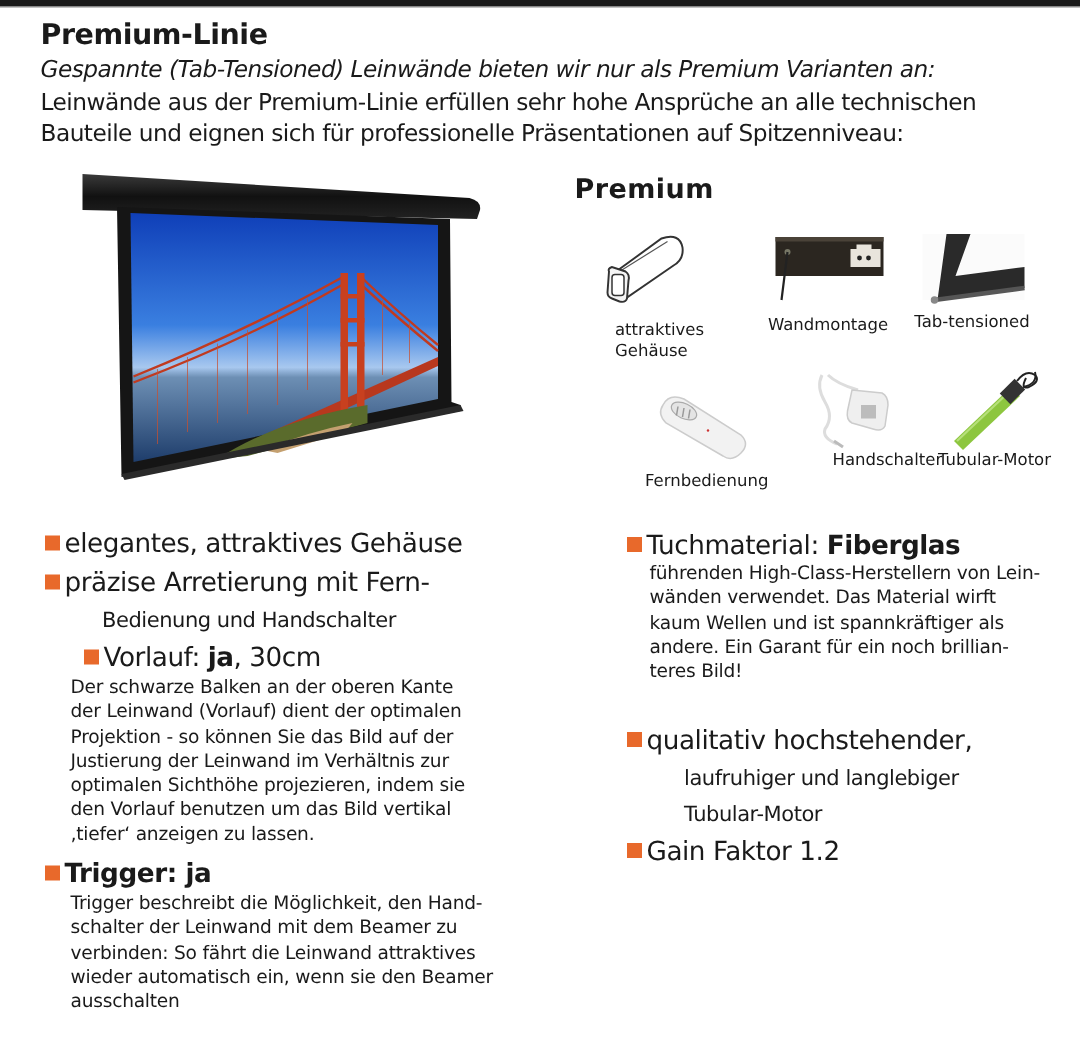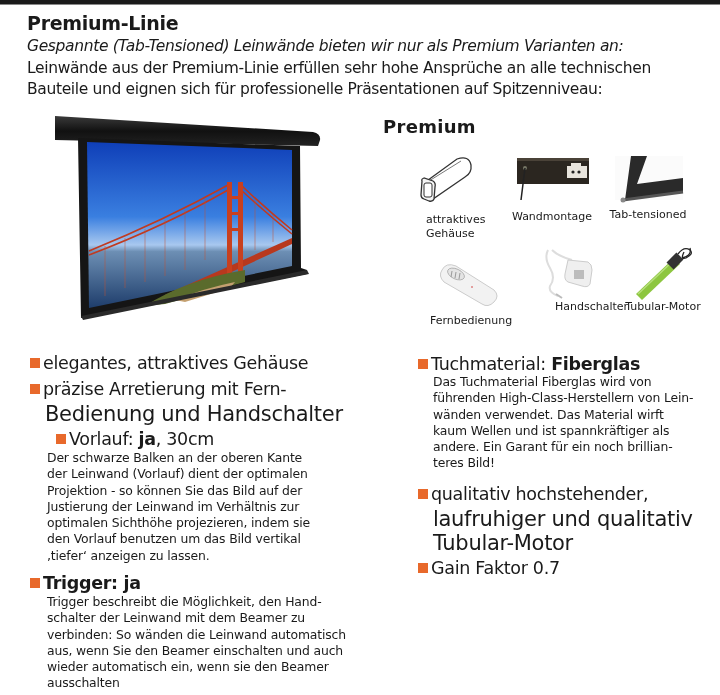--- a/index.html
+++ b/index.html
@@ -16,21 +16,21 @@
     .screen-wrap { position: absolute; left: 45px; top: 110px; width: 280px; height: 210px; }
 
     
     .premium-title { position: absolute; left: 383px; top: 116px; font-size: 18px; font-weight: bold; letter-spacing: 0.3px; }
     .feature { position: absolute; text-align: center; font-size: 11px; line-height: 14px; color: #1a1a1a; }
     .feature svg { display: block; margin: 0 auto; }
 
     
     .bl { position: absolute; font-size: 17.5px; line-height: 22px; letter-spacing: -0.3px; white-space: nowrap; }
     .sq { display: inline-block; width: 10px; height: 10px; background: #e8692b; margin-right: 3px; vertical-align: 1px; }
-    .cont { position: absolute; font-size: 21px; line-height: 22px; letter-spacing: -0.3px; white-space: nowrap; }
+    .cont { position: absolute; font-size: 14px; line-height: 22px; letter-spacing: -0.3px; white-space: nowrap; margin-left: 23px; }
     .small { position: absolute; font-size: 12.4px; line-height: 16.3px; letter-spacing: -0.15px; white-space: nowrap; }
     b.strong { font-weight: bold; }
   </style>
 </head>
 <body>
 
 <div class="top-rule"></div>
 <div class="top-rule2"></div>
 
 <div class="title">Premium-Linie</div>
@@ -90,21 +90,21 @@
 
     <path d="M100 196 Q140 170 200 160 L200 172 L120 194 Z" fill="#5a6b2c"></path>
     <path d="M130 190 Q160 178 190 172 L185 178 L140 192 Z" fill="#c4a070"></path>
 
     <path d="M36 206 L262 160 L264 164 L38 210 Z" fill="#2a2a2a"></path>
   </svg>
 </div>
 
 <div class="premium-title">Premium</div>
 
-<div class="feature" style="left:418px; top:153px; width:60px;">
+<div class="feature" style="left:402px; top:153px; width:60px;">
   <svg width="58" height="54" viewBox="0 0 58 54">
     <path d="M5 30 L38 6 Q50 2 52 12 Q53 20 46 24 L14 46 Z" fill="#fff" stroke="#333" stroke-width="1.3"></path>
     <path d="M10 28 L42 8" stroke="#555" stroke-width="0.8"></path>
     <path d="M3 28 Q2 26 5 25 L14 28 Q17 30 16 34 L15 46 Q14 49 10 48 L5 46 Q2 45 2 42 Z" fill="#f4f4f4" stroke="#333" stroke-width="1.3"></path>
     <rect x="5" y="30" width="8" height="14" rx="2" fill="#fff" stroke="#333" stroke-width="1"></rect>
   </svg>
   <div style="text-align:left;margin-left:8px;margin-top:6px;">attraktives</div>
   <div style="text-align:left;margin-left:8px;">Gehäuse</div>
 </div>
 
@@ -187,39 +187,37 @@
   <div>den Vorlauf benutzen um das Bild vertikal</div>
   <div>‚tiefer‘ anzeigen zu lassen.</div>
 </div>
 
 <div class="bl" style="left:30px; top:572px;">
   <span class="sq"></span><b class="strong">Trigger: ja</b>
 </div>
 <div class="small" style="left:47px; top:594px;">
   <div>Trigger beschreibt die Möglichkeit, den Hand-</div>
   <div>schalter der Leinwand mit dem Beamer zu</div>
-  <div>verbinden: So wänden die Leinwand automatisch</div>
-  <div>aus, wenn Sie den Beamer einschalten und auch</div>
+  <div>verbinden: So fährt die Leinwand attraktives</div>
   <div>wieder automatisch ein, wenn sie den Beamer</div>
   <div>ausschalten</div>
 </div>
 
 <div class="bl" style="left:418px; top:353px;">
   <span class="sq"></span><span>Tuchmaterial: </span><b class="strong">Fiberglas</b>
 </div>
 <div class="small" style="left:433px; top:374px;">
-  <div>Das Tuchmaterial Fiberglas wird von</div>
   <div>führenden High-Class-Herstellern von Lein-</div>
   <div>wänden verwendet. Das Material wirft</div>
   <div>kaum Wellen und ist spannkräftiger als</div>
   <div>andere. Ein Garant für ein noch brillian-</div>
   <div>teres Bild!</div>
 </div>
 
 <div class="bl" style="left:418px; top:483px;">
   <span class="sq"></span><span>qualitativ hochstehender,</span>
 </div>
-<div class="cont" style="left:433px; top:508px;">laufruhiger und qualitativ</div>
+<div class="cont" style="left:433px; top:508px;">laufruhiger und langlebiger</div>
 <div class="cont" style="left:433px; top:532px;">Tubular-Motor</div>
 
 <div class="bl" style="left:418px; top:557px;">
-  <span class="sq"></span><span>Gain Faktor 0.7</span>
+  <span class="sq"></span><span>Gain Faktor 1.2</span>
 </div>
 
 </body></html>

